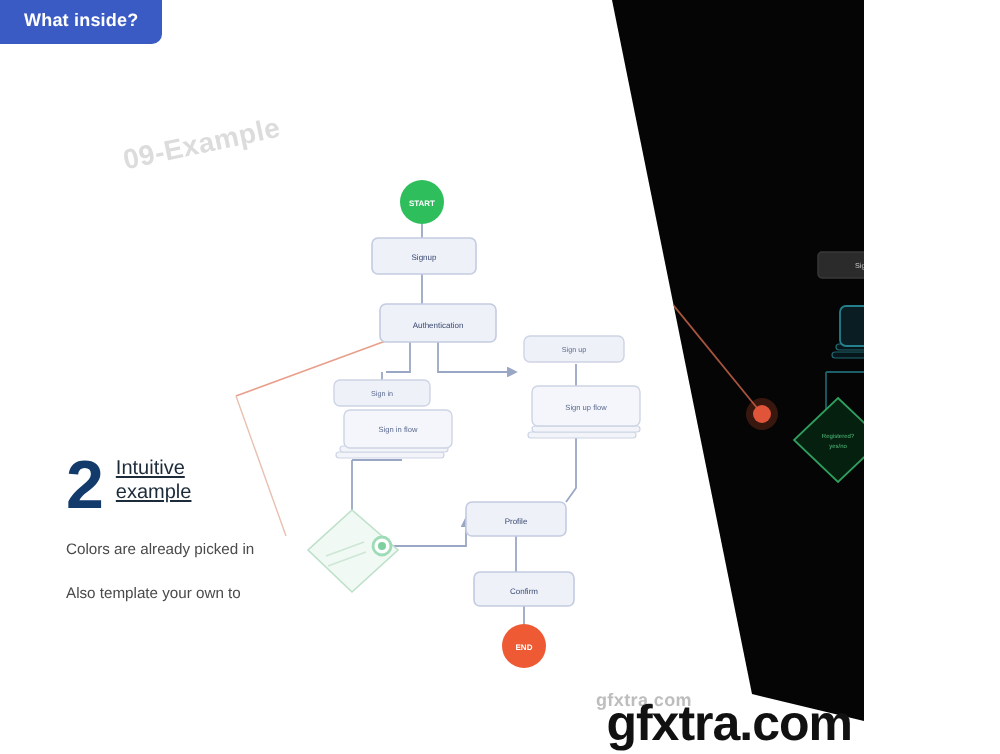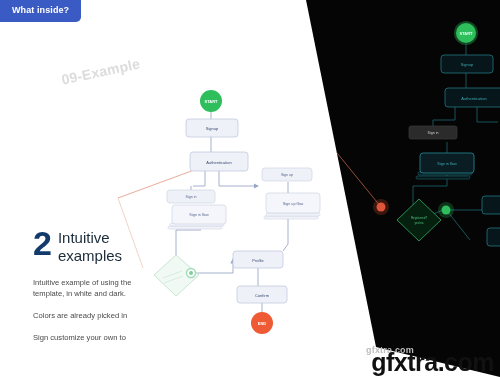--- a/index.html
+++ b/index.html
@@ -3,21 +3,21 @@
 <meta charset="utf-8">
 <style>
   html,body{margin:0;padding:0;}
   body{
     width:500px;height:377px;
     background:#ffffff;
     font-family:"Liberation Sans", sans-serif;
     overflow:hidden;
     position:relative;
   }
-  #stage{position:absolute;inset:0;width:500px;height:377px;overflow:hidden;background:#fff;}
+  #stage{position:absolute;inset:0;width:432px;height:377px;overflow:hidden;background:#fff;}
 
   
   .badge{
     position:absolute;left:0;top:0;
     background:#3b5bc4;color:#fff;
     font-size:9px;font-weight:bold;
     padding:6px 12px 7px 12px;
     border-bottom-right-radius:5px;
     letter-spacing:.1px;
     line-height:1;
@@ -33,21 +33,21 @@
     letter-spacing:.2px;
   }
 
   
   .textblock{position:absolute;left:33px;top:228px;width:150px;}
   .head-row{display:flex;align-items:flex-start;gap:7px;}
   .bignum{
     font-size:34px;font-weight:bold;color:#123a6b;
     line-height:.82;margin-top:2px;letter-spacing:-1px;
   }
-  .headtxt{font-size:15px;color:#1c2b3a;line-height:1.22;padding-top:1px;}
+  .headtxt{font-size:10px;color:#1c2b3a;line-height:1.22;padding-top:1px;text-decoration:underline;}
   .para{font-size:7.6px;color:#4a4a4a;line-height:1.45;margin-top:11px;}
 
   
   .darkpanel{
     position:absolute;left:0;top:0;width:500px;height:377px;
     pointer-events:none;
   }
 
   
   .gfxtra{
@@ -246,31 +246,27 @@
 
   <div class="badge">What inside?</div>
 
   <div class="wm-example">09-Example</div>
 
   <div class="textblock">
     <div class="head-row">
       <div class="bignum">2</div>
       <div class="headtxt">
         <div>Intuitive</div>
-        <div>examples</div>
+        <div>example</div>
       </div>
-    </div>
-    <div class="para">
-      <div>Intuitive example of using the</div>
-      <div>template, in white and dark.</div>
     </div>
     <div class="para">
       <div>Colors are already picked in</div>
     </div>
     <div class="para">
-      <div>Sign customize your own to</div>
+      <div>Also template your own to</div>
     </div>
   </div>
 
   <div class="gfxtra-ghost">gfxtra.com</div>
   <div class="gfxtra">gfxtra.com</div>
 
 </div>
 
 </body></html>

